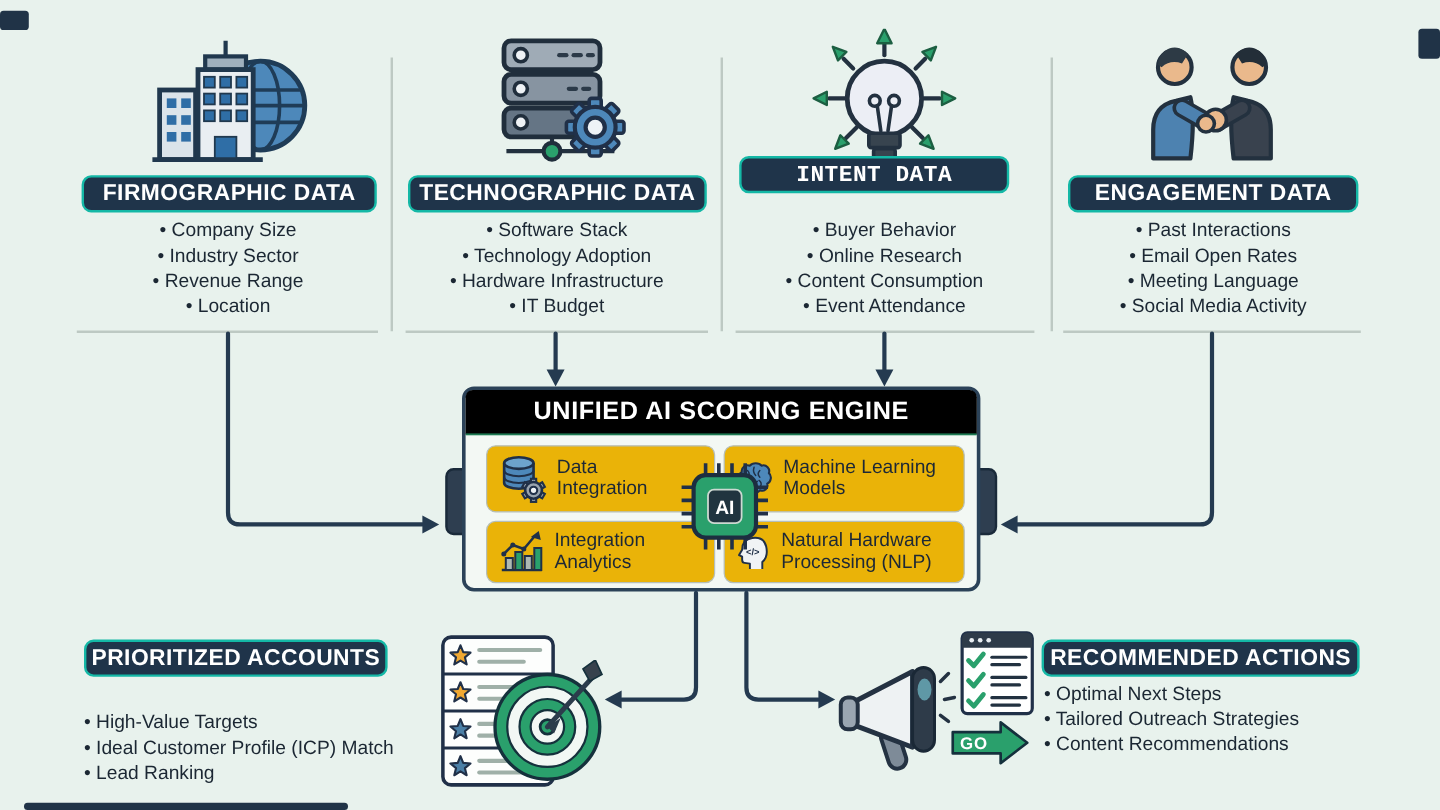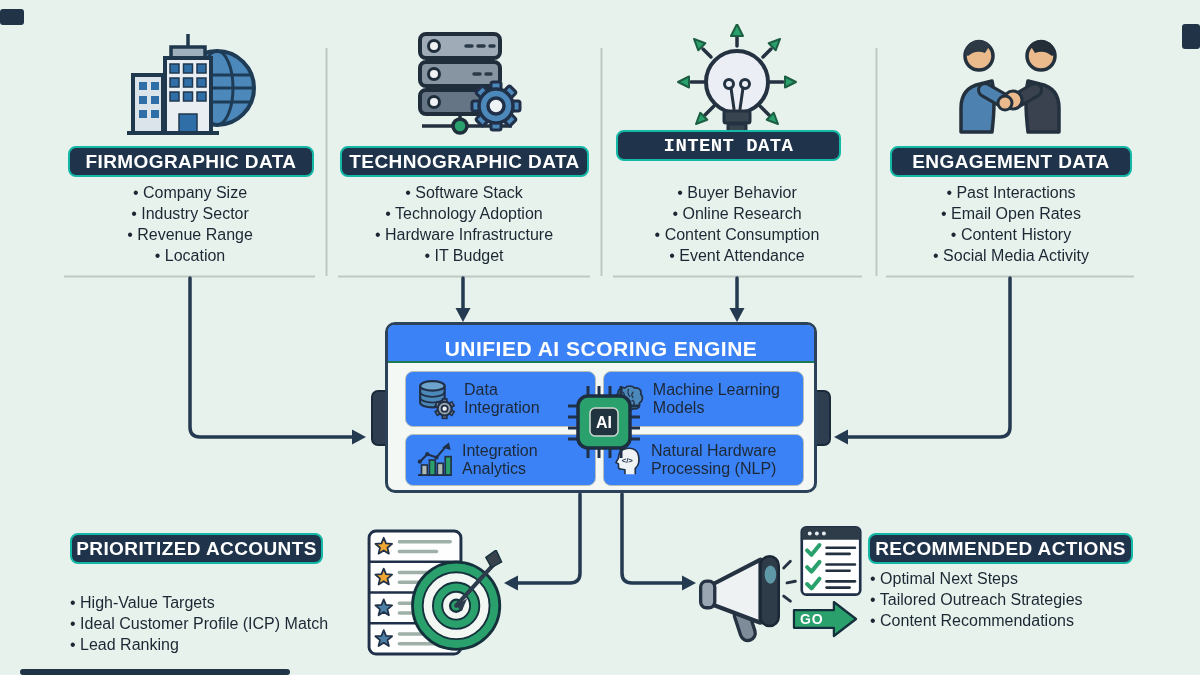--- a/index.html
+++ b/index.html
@@ -22,31 +22,31 @@
   .blist.center{text-align:center;}
   .blist .b{white-space:nowrap;}
   .blist .b::before{content:"• ";}
   
   #engine{
     position:absolute;left:385px;top:322px;width:432px;height:171px;
     background:#f3f8f4;border:3px solid #2b4258;border-radius:10px;
     box-sizing:border-box;z-index:2;
   }
   #engine-header{
-    height:36px;background:#3b82f6;border-bottom:2px solid #1d7a52;
-    border-radius:6px 6px 0 0;display:flex;align-items:flex-end;justify-content:center;
+    height:36px;background:#000000;border-bottom:2px solid #1d7a52;
+    border-radius:6px 6px 0 0;display:flex;align-items:center;justify-content:center;
     color:#fff;font-weight:700;font-size:21px;letter-spacing:.5px;
   }
   #engine-body{
     position:relative;height:129px;padding:8px 10px 0 17px;box-sizing:content-box;
     display:grid;grid-template-columns:191px 201px;grid-template-rows:56px 52px;
     gap:7px;
   }
   .mod{
-    background:#3b82f6;border:1.5px solid #b5bfba;border-radius:8px;
+    background:#eab308;border:1.5px solid #b5bfba;border-radius:8px;
     display:flex;align-items:center;gap:8px;padding-left:8px;box-sizing:border-box;
   }
   .mod .lbl{font-size:16px;font-weight:500;color:#1d2836;line-height:1.13;}
   .mod.left .lbl{max-width:108px;}
   .mod.right .lbl{max-width:152px;}
   .tab{
     position:absolute;width:27px;height:56px;background:#2e3e50;
     border:2px solid #1a2a3a;border-radius:7px;box-sizing:border-box;z-index:1;
   }
   #ai-chip{position:absolute;left:566px;top:384px;width:76px;height:76px;z-index:3;}
@@ -228,21 +228,21 @@
     <div class="b">Content Consumption</div>
     <div class="b">Event Attendance</div>
   </div>
 
   <div class="pill" style="left:890px;top:146px;width:242px;">
     <span>ENGAGEMENT DATA</span>
   </div>
   <div class="blist center" style="left:876px;top:182px;width:270px;">
     <div class="b">Past Interactions</div>
     <div class="b">Email Open Rates</div>
-    <div class="b">Content History</div>
+    <div class="b">Meeting Language</div>
     <div class="b">Social Media Activity</div>
   </div>
 
   <div class="tab" style="left:371px;top:390px;"></div>
   <div class="tab" style="left:804px;top:390px;"></div>
 
   <div id="engine">
     <div id="engine-header">
       <span>UNIFIED AI SCORING ENGINE</span>
     </div>

